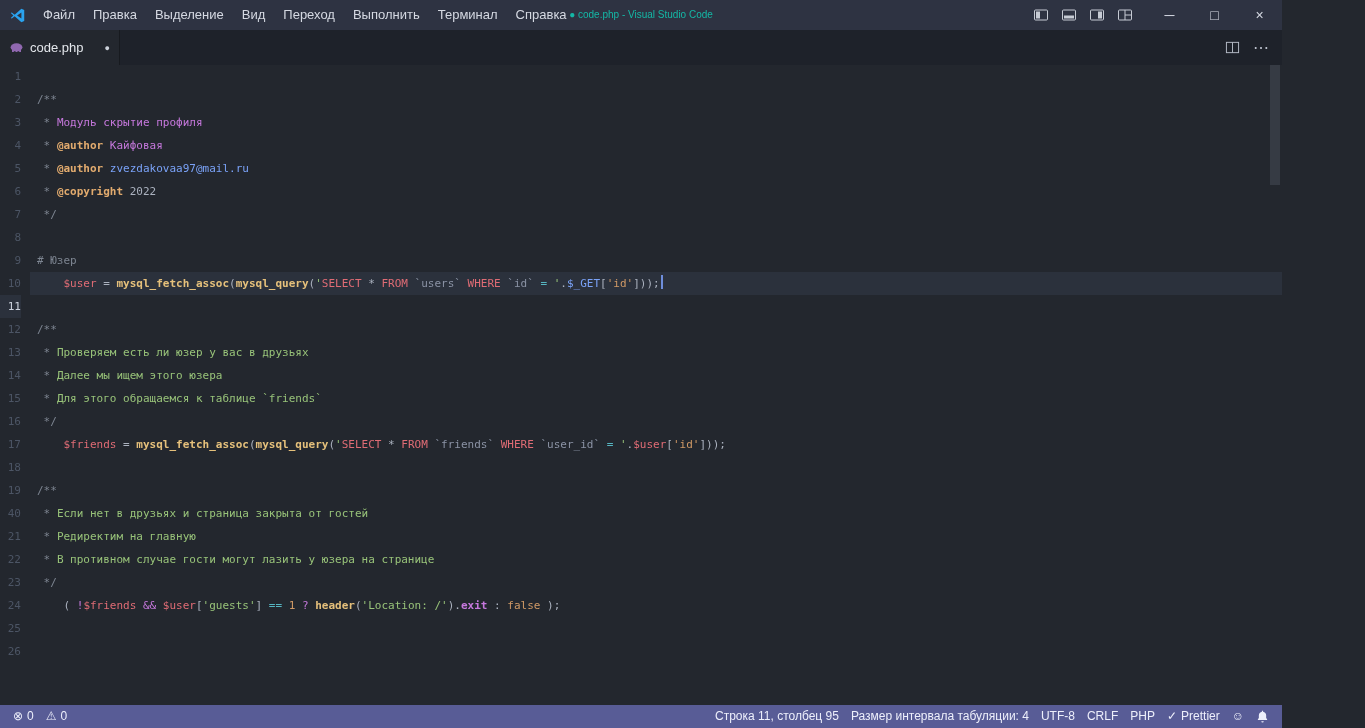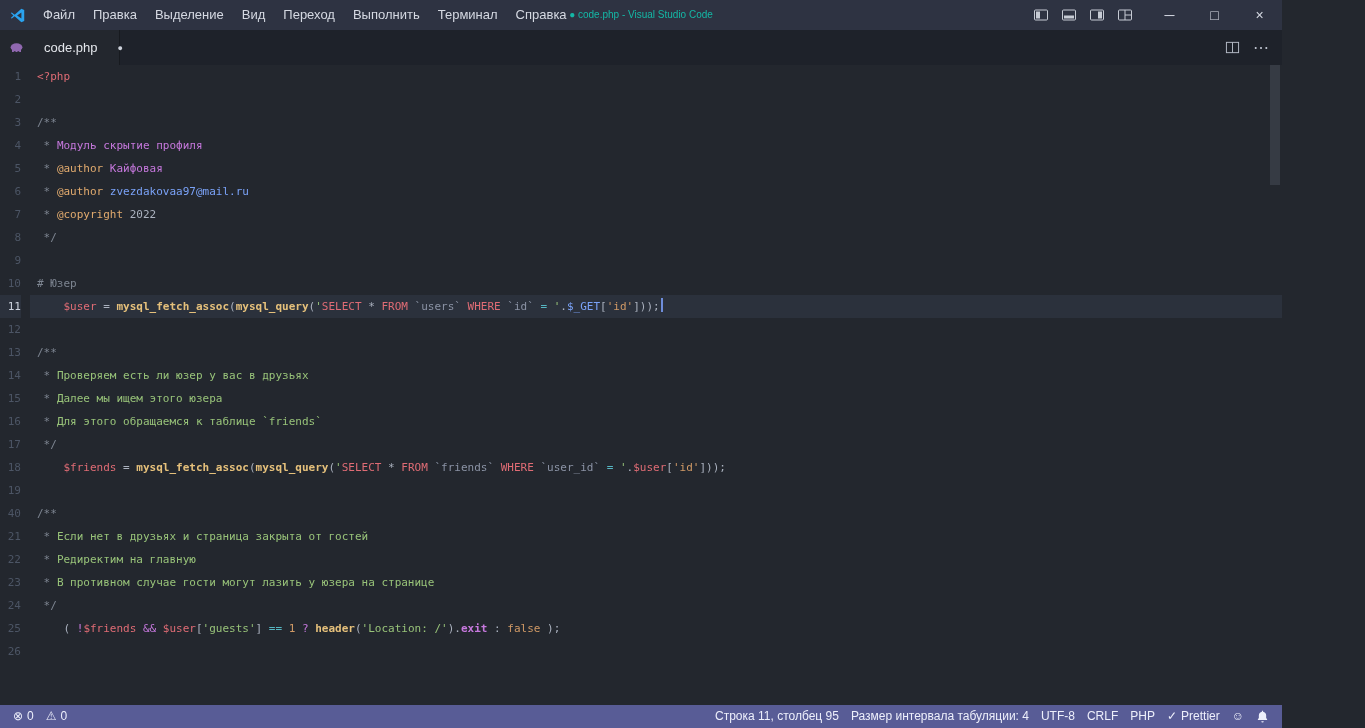--- a/index.html
+++ b/index.html
@@ -13,21 +13,21 @@
   .menu-bar{display:flex;height:100%;align-items:center}
   .menu-item{padding:0 9px;line-height:30px;cursor:default}
   .window-title{position:absolute;left:50%;top:0;transform:translateX(-50%);line-height:30px;font-size:10px;color:#14b8a6;white-space:nowrap}
   .titlebar-right{margin-left:auto;display:flex;align-items:center;height:100%}
   .layout-icons{display:flex;align-items:center;margin-right:8px}
   .icon-btn{width:28px;height:30px;display:flex;align-items:center;justify-content:center}
   .win-btn{width:45px;height:30px;display:flex;align-items:center;justify-content:center;font-size:14px;color:#d5d9e2}
 
   
   .tabbar{flex:0 0 35px;background:#1e222a;display:flex;align-items:stretch}
-  .tab{width:120px;background:#23272e;display:flex;align-items:center;gap:20px;padding:0 9px;font-size:13px;color:#e3e6eb;border-right:1px solid #171a1f}
+  .tab{width:120px;background:#23272e;display:flex;align-items:center;gap:6px;padding:0 9px;font-size:13px;color:#e3e6eb;border-right:1px solid #171a1f}
   .tab-dot{margin-left:auto;font-size:9px;color:#ccd1da}
   .tab-actions{margin-left:auto;display:flex;align-items:center;gap:13px;padding-right:13px;color:#b9bfca}
   .more-glyph{font-size:16px;line-height:1}
 
   
   .editor{flex:1;position:relative;display:flex;font-family:"DejaVu Sans Mono","Liberation Mono",monospace;font-size:11px;line-height:23px;overflow:hidden;background:#23272e}
   .gutter{flex:0 0 30px;text-align:right;padding-right:9px;color:#4c5565}
   .ln{height:23px}
   .ln.active{color:#ccd2dd;background:#2b313c}
   .code-col{flex:1;min-width:0}
@@ -37,21 +37,21 @@
   .scrollbar{position:absolute;top:0;right:0;width:14px;height:100%}
   .scroll-thumb{position:absolute;top:0;left:2px;width:10px;height:120px;background:rgba(125,133,148,.22)}
 
   
   .tk-d{color:#abb2bf}
   .tk-c{color:#7d8591}
   .tk-g{color:#98c379}
   .tk-p{color:#c678dd}
   .tk-r{color:#e06c75}
   .tk-y{color:#e5c07b;font-weight:600}
-  .tk-a{color:#e2ab6e;font-weight:400}
+  .tk-a{color:#e2ab6e;font-weight:700}
   .tk-o{color:#d19a66}
   .tk-b{color:#7aa2f7}
   .tk-m{color:#8b93a5}
   .tk-t{color:#56b6c2}
   .tk-k{color:#c678dd;font-weight:600}
   .tk-f{color:#d19a66;}
 
   
   .statusbar{flex:0 0 23px;background:#585c96;display:flex;align-items:center;font-size:12px;color:#edeffb;padding:0 7px}
   .sb-left{display:flex;align-items:center}
@@ -164,21 +164,20 @@
         <div class="ln">19</div>
         <div class="ln">40</div>
         <div class="ln">21</div>
         <div class="ln">22</div>
         <div class="ln">23</div>
         <div class="ln">24</div>
         <div class="ln">25</div>
         <div class="ln">26</div>
       </div>
     <div class="code-col">
-        <div class="code-line"><span class="tk-r">&lt;?php</span></div>
         <div class="code-line"></div>
         <div class="code-line"><span class="tk-c">/**</span></div>
         <div class="code-line"><span class="tk-c"> * </span><span class="tk-p">Модуль скрытие профиля</span></div>
         <div class="code-line"><span class="tk-c"> * </span><span class="tk-a">@author</span><span class="tk-c"> </span><span class="tk-p">Кайфовая</span></div>
         <div class="code-line"><span class="tk-c"> * </span><span class="tk-a">@author</span><span class="tk-c"> </span><span class="tk-b">zvezdakovaa97@mail.ru</span></div>
         <div class="code-line"><span class="tk-c"> * </span><span class="tk-a">@copyright</span><span class="tk-c"> </span><span class="tk-d">2022</span></div>
         <div class="code-line"><span class="tk-c"> */</span></div>
         <div class="code-line"></div>
         <div class="code-line"><span class="tk-c"># Юзер</span></div>
         <div class="code-line active"><span class="tk-d">    </span><span class="tk-r">$user</span><span class="tk-d"> = </span><span class="tk-y">mysql_fetch_assoc</span><span class="tk-d">(</span><span class="tk-y">mysql_query</span><span class="tk-d">(</span><span class="tk-g">'</span><span class="tk-r">SELECT</span><span class="tk-d"> * </span><span class="tk-r">FROM</span><span class="tk-d"> </span><span class="tk-m">`users`</span><span class="tk-d"> </span><span class="tk-r">WHERE</span><span class="tk-d"> </span><span class="tk-m">`id`</span><span class="tk-d"> </span><span class="tk-t">=</span><span class="tk-d"> </span><span class="tk-g">'</span><span class="tk-d">.</span><span class="tk-b">$_GET</span><span class="tk-d">[</span><span class="tk-o">'id'</span><span class="tk-d">]</span><span class="tk-d">));</span><span class="cursor"></span></div>

